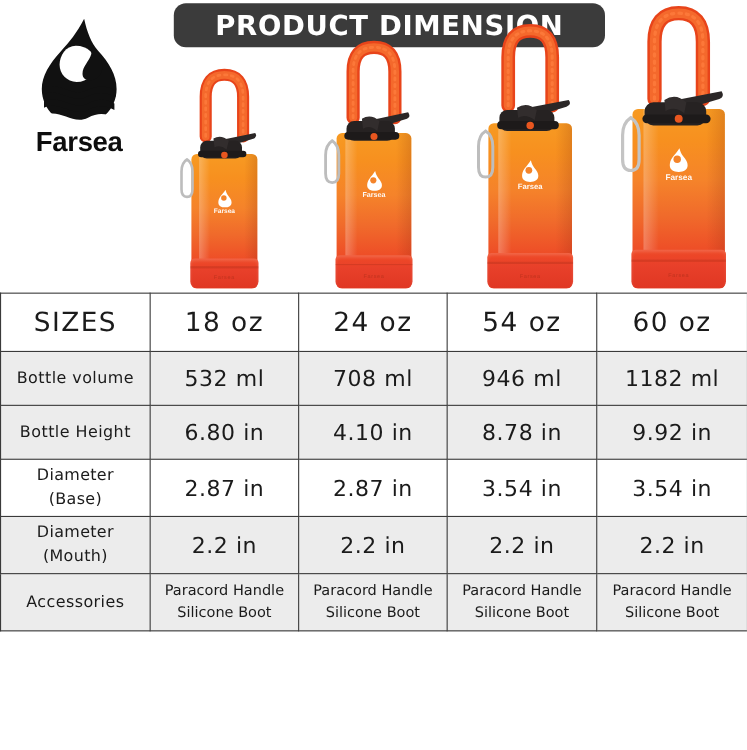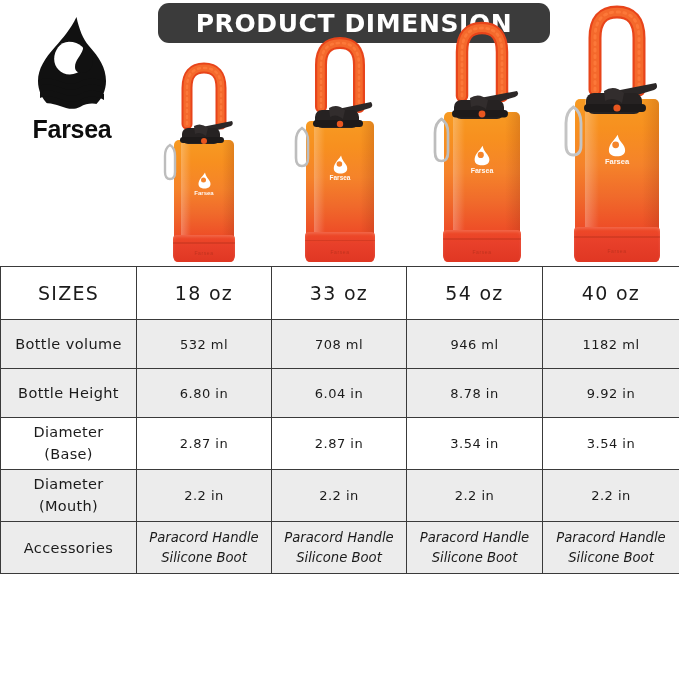--- a/index.html
+++ b/index.html
@@ -203,42 +203,41 @@
     color: #1b1b1b;
     font-weight: normal;
     padding: 0 2px;
   }
   #spec-table tr.row-gray td,
   #spec-table tr.row-gray th { background: #ececec; }
   #spec-table tr.row-white td,
   #spec-table tr.row-white th { background: #ffffff; }
 
   #spec-table th.hdr {
-    font-size: 19px;
+    font-size: 24px;
     letter-spacing: 1.3px;
     height: 52px;
   }
   #spec-table td.lbl {
     font-size: 14.5px;
     letter-spacing: .4px;
   }
   #spec-table td.val {
-    font-size: 13px;
+    font-size: 20px;
     letter-spacing: .5px;
   }
   #spec-table td.two-line {
     font-size: 14.5px;
     line-height: 1.45;
     letter-spacing: .3px;
   }
   #spec-table td.acc {
     font-size: 13.2px;
     line-height: 1.45;
     letter-spacing: 0px;
-    font-style: italic;
   }
   #spec-table td .l2 { display: block; }
   .r-h { height: 50px; }
   .r-n { height: 49px; }
   .r-2 { height: 52px; }
 </style>
 </head>
 <body>
 
 <div id="header">
@@ -433,37 +432,37 @@
     <col style="width:136px">
       <col style="width:135px">
       <col style="width:135px">
       <col style="width:136px">
       <col style="width:137px">
   </colgroup>
   <thead>
     <tr class="row-white r-h">
       <th class="hdr">SIZES</th>
       <th class="hdr">18 oz</th>
-      <th class="hdr">33 oz</th>
+      <th class="hdr">24 oz</th>
       <th class="hdr">54 oz</th>
-      <th class="hdr">40 oz</th>
+      <th class="hdr">60 oz</th>
     </tr>
   </thead>
   <tbody>
     <tr class="row-gray r-n">
       <td class="lbl">Bottle volume</td>
       <td class="val">532 ml</td>
       <td class="val">708 ml</td>
       <td class="val">946 ml</td>
       <td class="val">1182 ml</td>
     </tr>
     <tr class="row-gray r-n">
       <td class="lbl">Bottle Height</td>
       <td class="val">6.80 in</td>
-      <td class="val">6.04 in</td>
+      <td class="val">4.10 in</td>
       <td class="val">8.78 in</td>
       <td class="val">9.92 in</td>
     </tr>
     <tr class="row-white r-2">
       <td class="two-line">
         <span>Diameter</span>
         <span class="l2">(Base)</span>
       </td>
       <td class="val">2.87 in</td>
       <td class="val">2.87 in</td>

